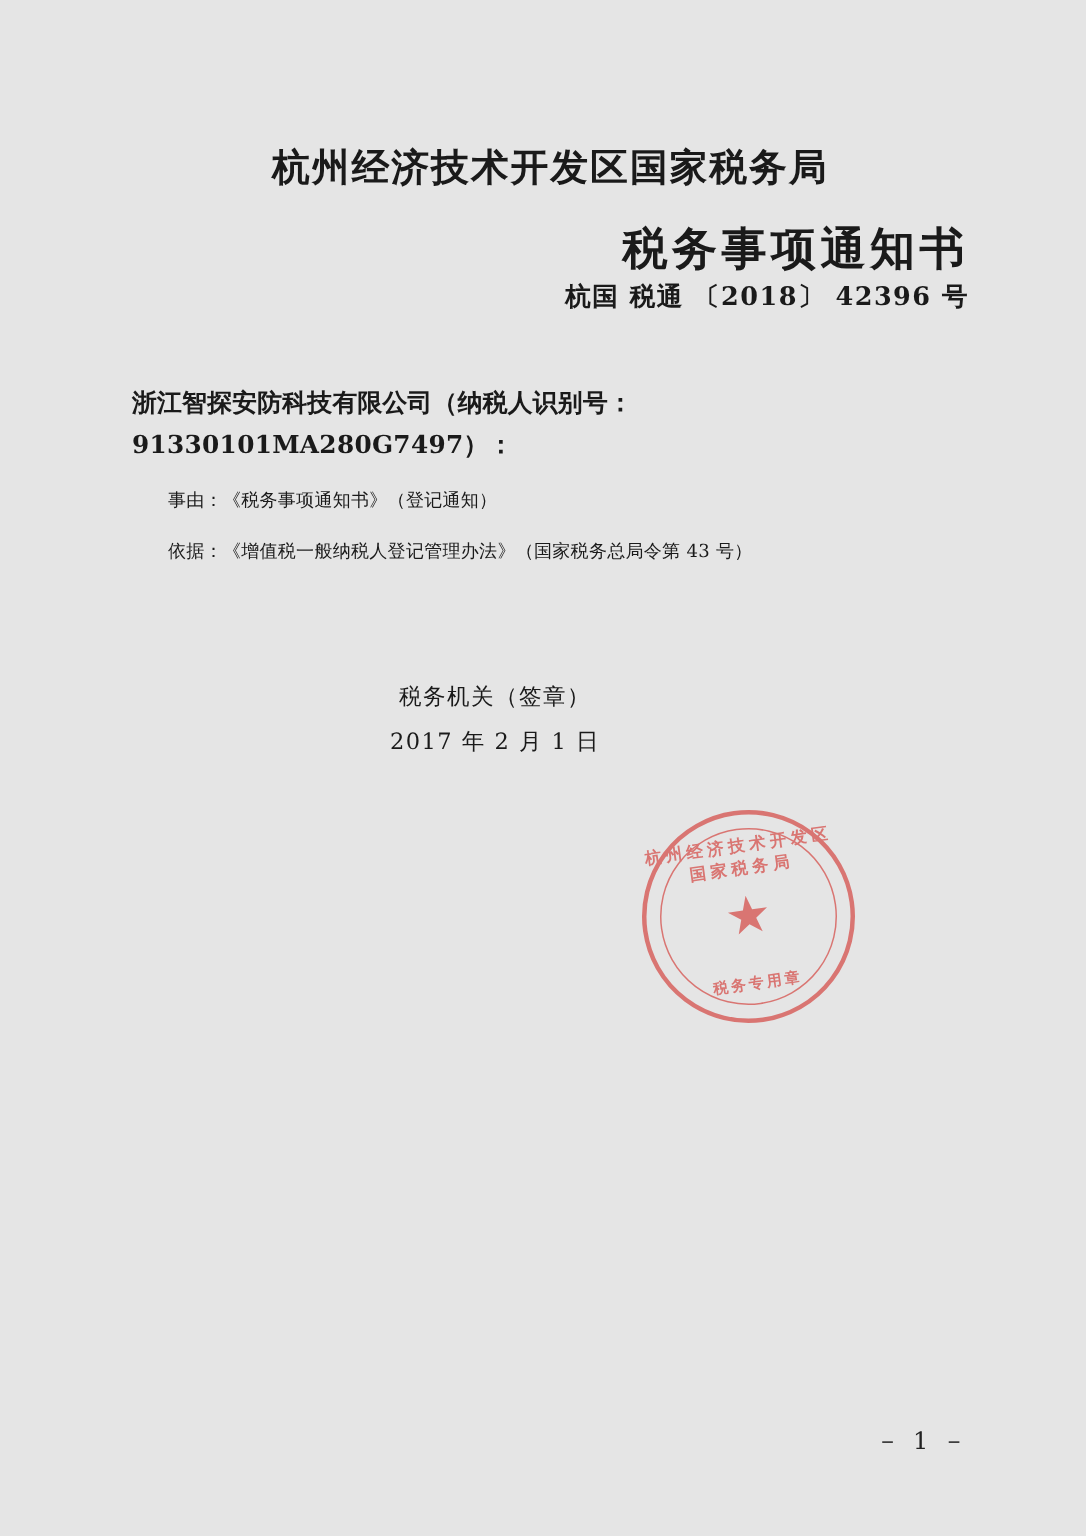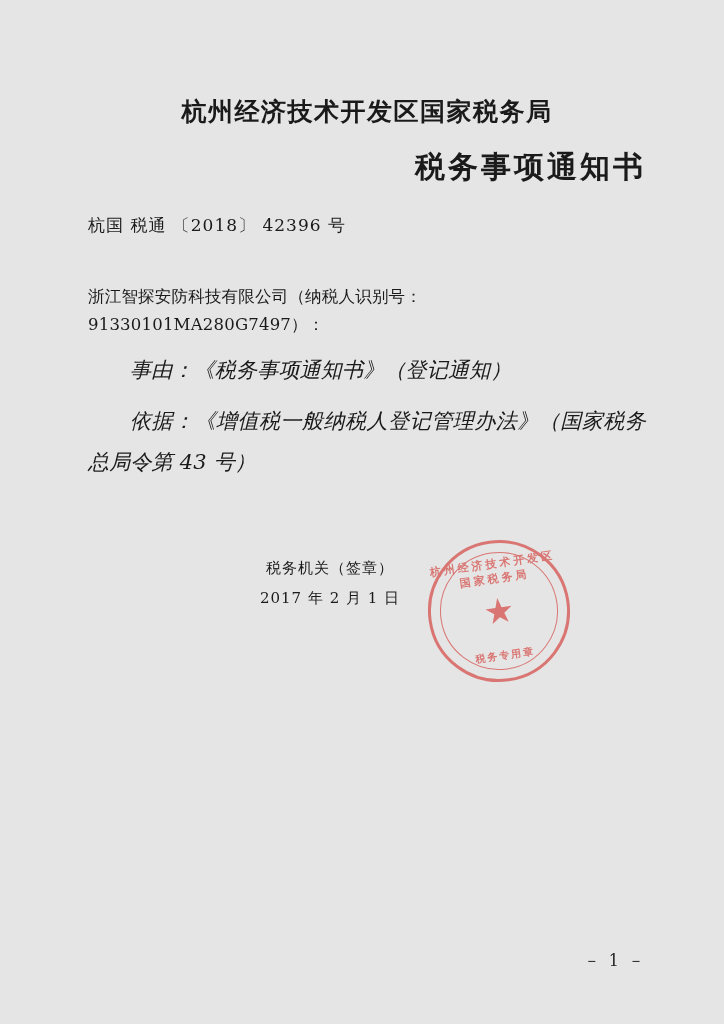--- a/index.html
+++ b/index.html
@@ -36,40 +36,39 @@
   }
   .doc-title {
     text-align: right;
     font-size: 30px;
     font-weight: bold;
     letter-spacing: 3px;
     margin-top: 18px;
     line-height: 1.3;
   }
   .doc-number {
-    text-align: left;
+    text-align: right;
     font-size: 17px;
     letter-spacing: 1px;
-    margin-top: 28px;
-    font-weight: normal;
+    font-weight: bold;
   }
   .recipient {
     font-size: 16.5px;
     margin-top: 46px;
     line-height: 1.75;
     letter-spacing: 0.2px;
+    font-weight: bold;
   }
   .para {
-    font-size: 21px;
+    font-size: 12px;
     line-height: 1.95;
     text-indent: 2em;
     letter-spacing: 0.2px;
     margin-top: 10px;
     text-align: justify;
-    font-style: italic;
   }
   .para.gap {
     margin-top: 22px;
   }
   .signature-block {
     margin-top: 70px;
     text-align: right;
     padding-right: 74px;
     position: relative;
     z-index: 2;

